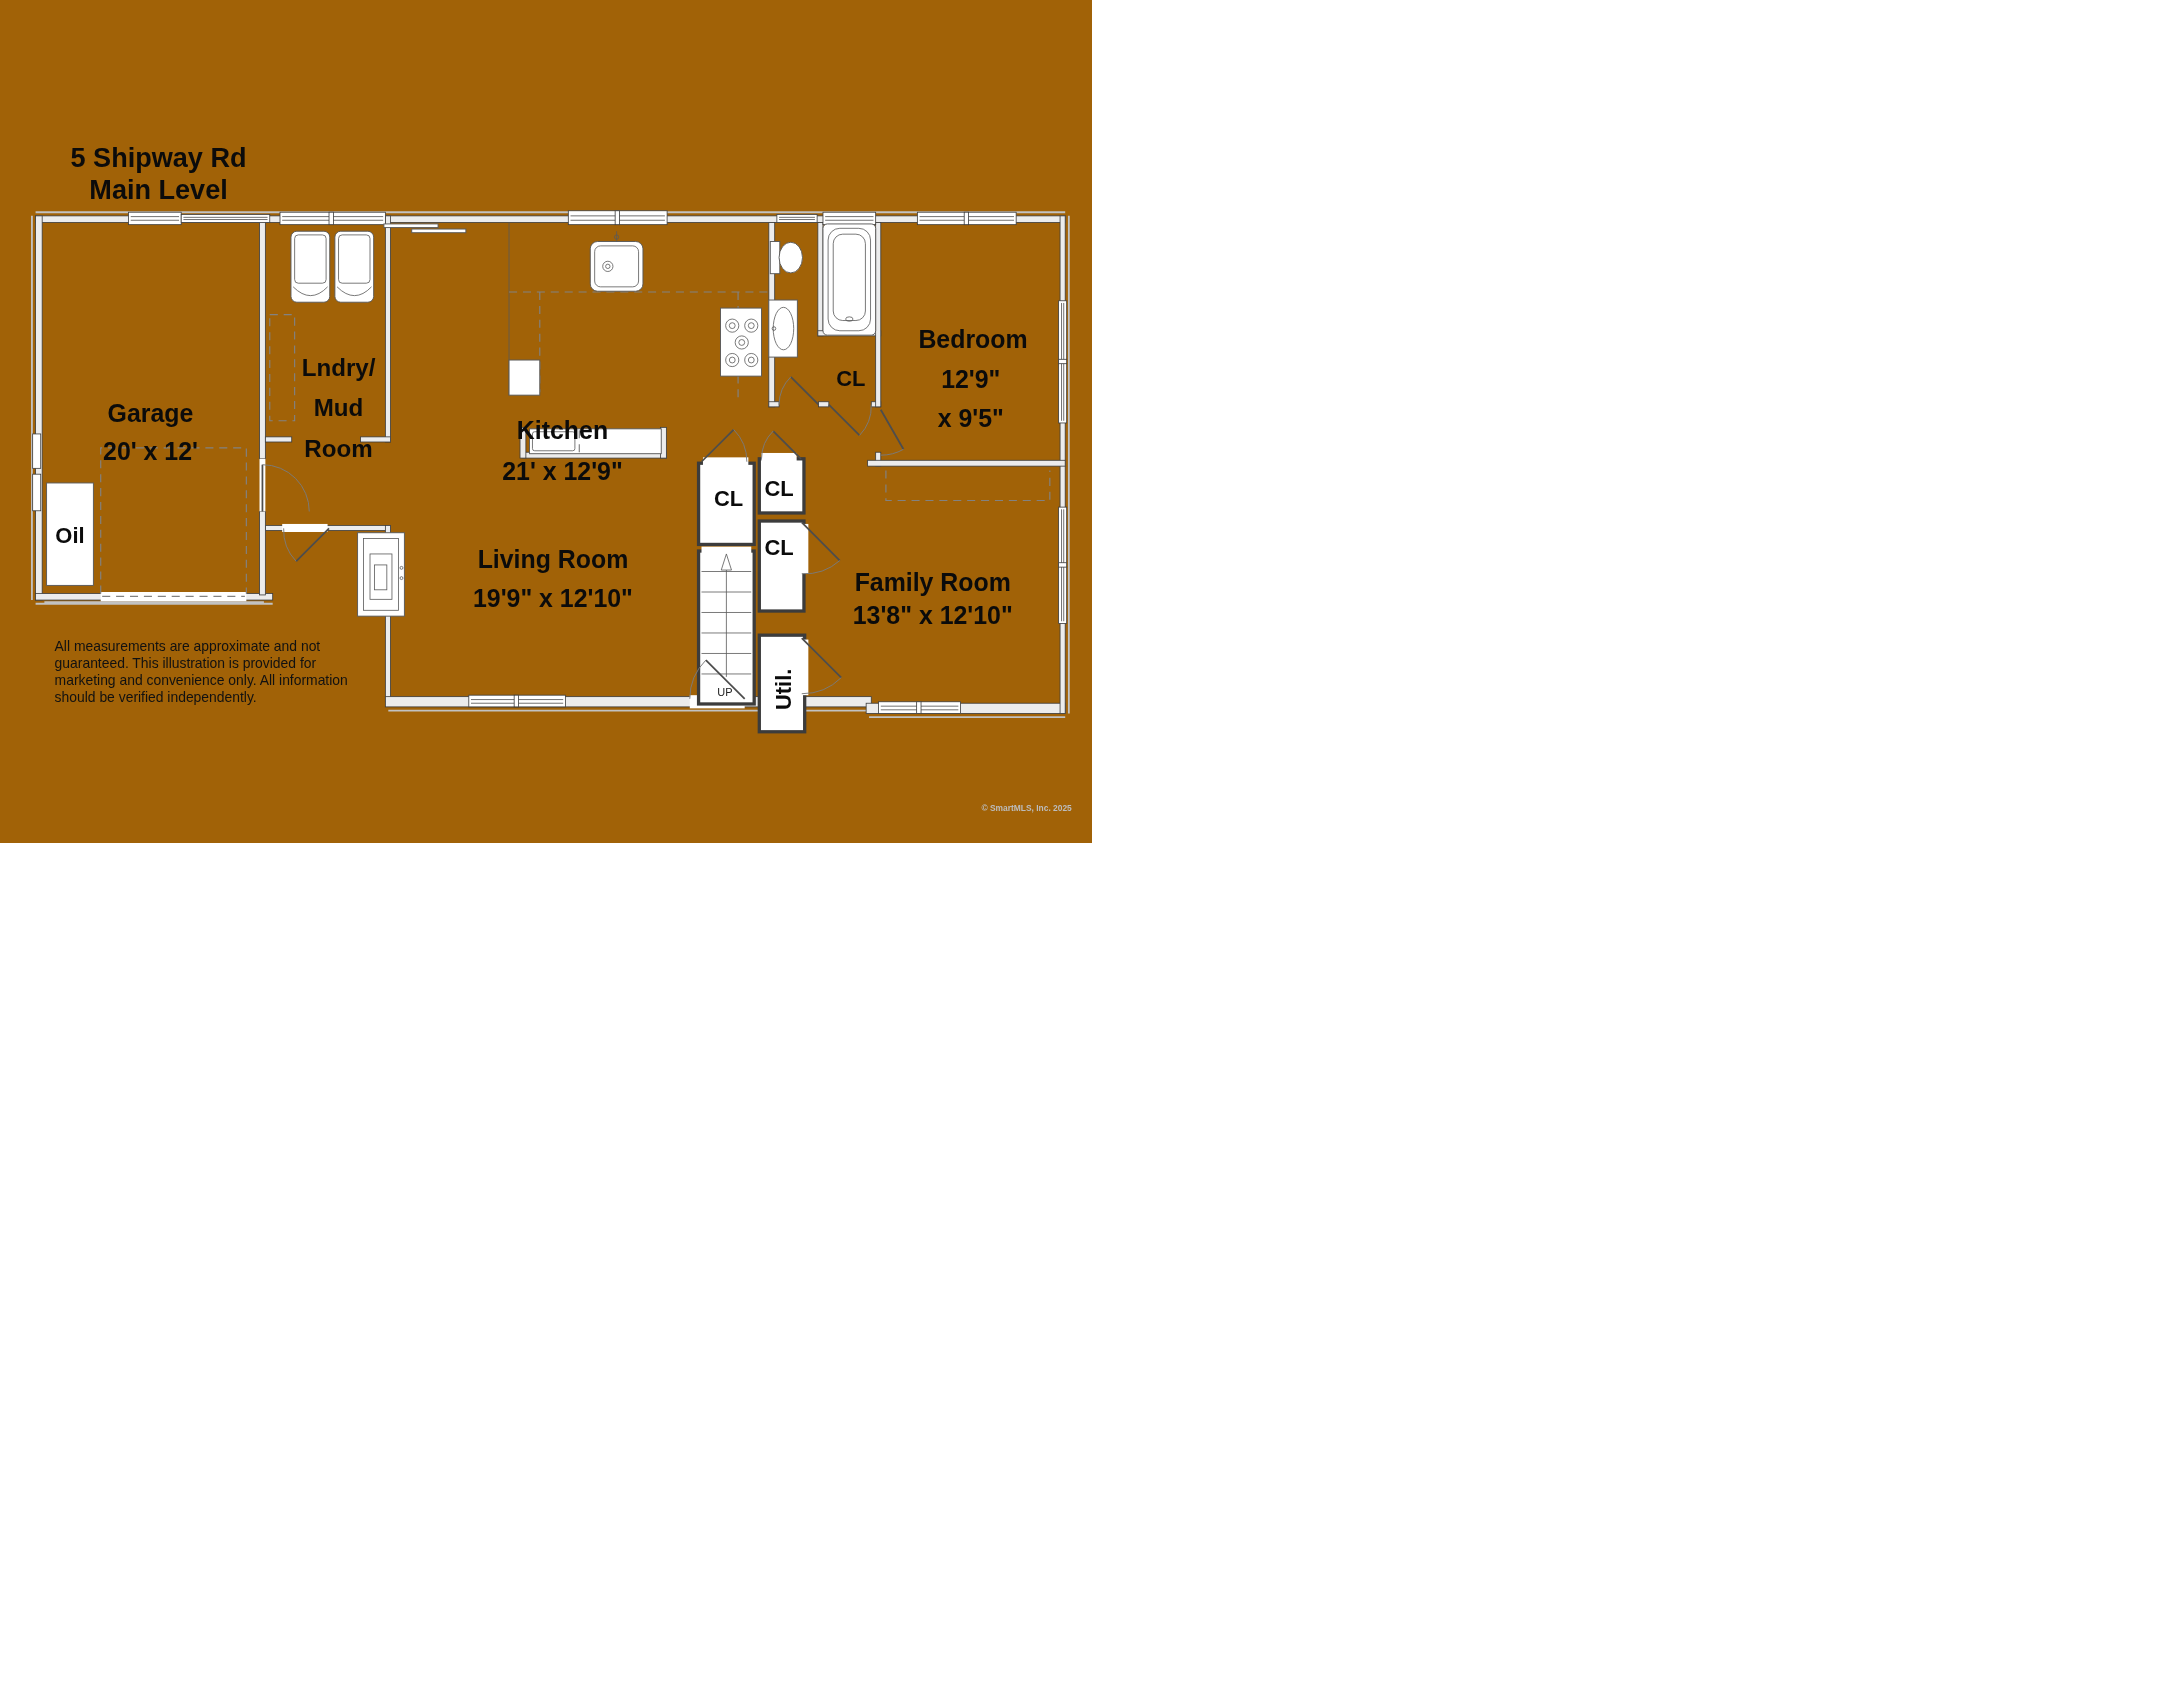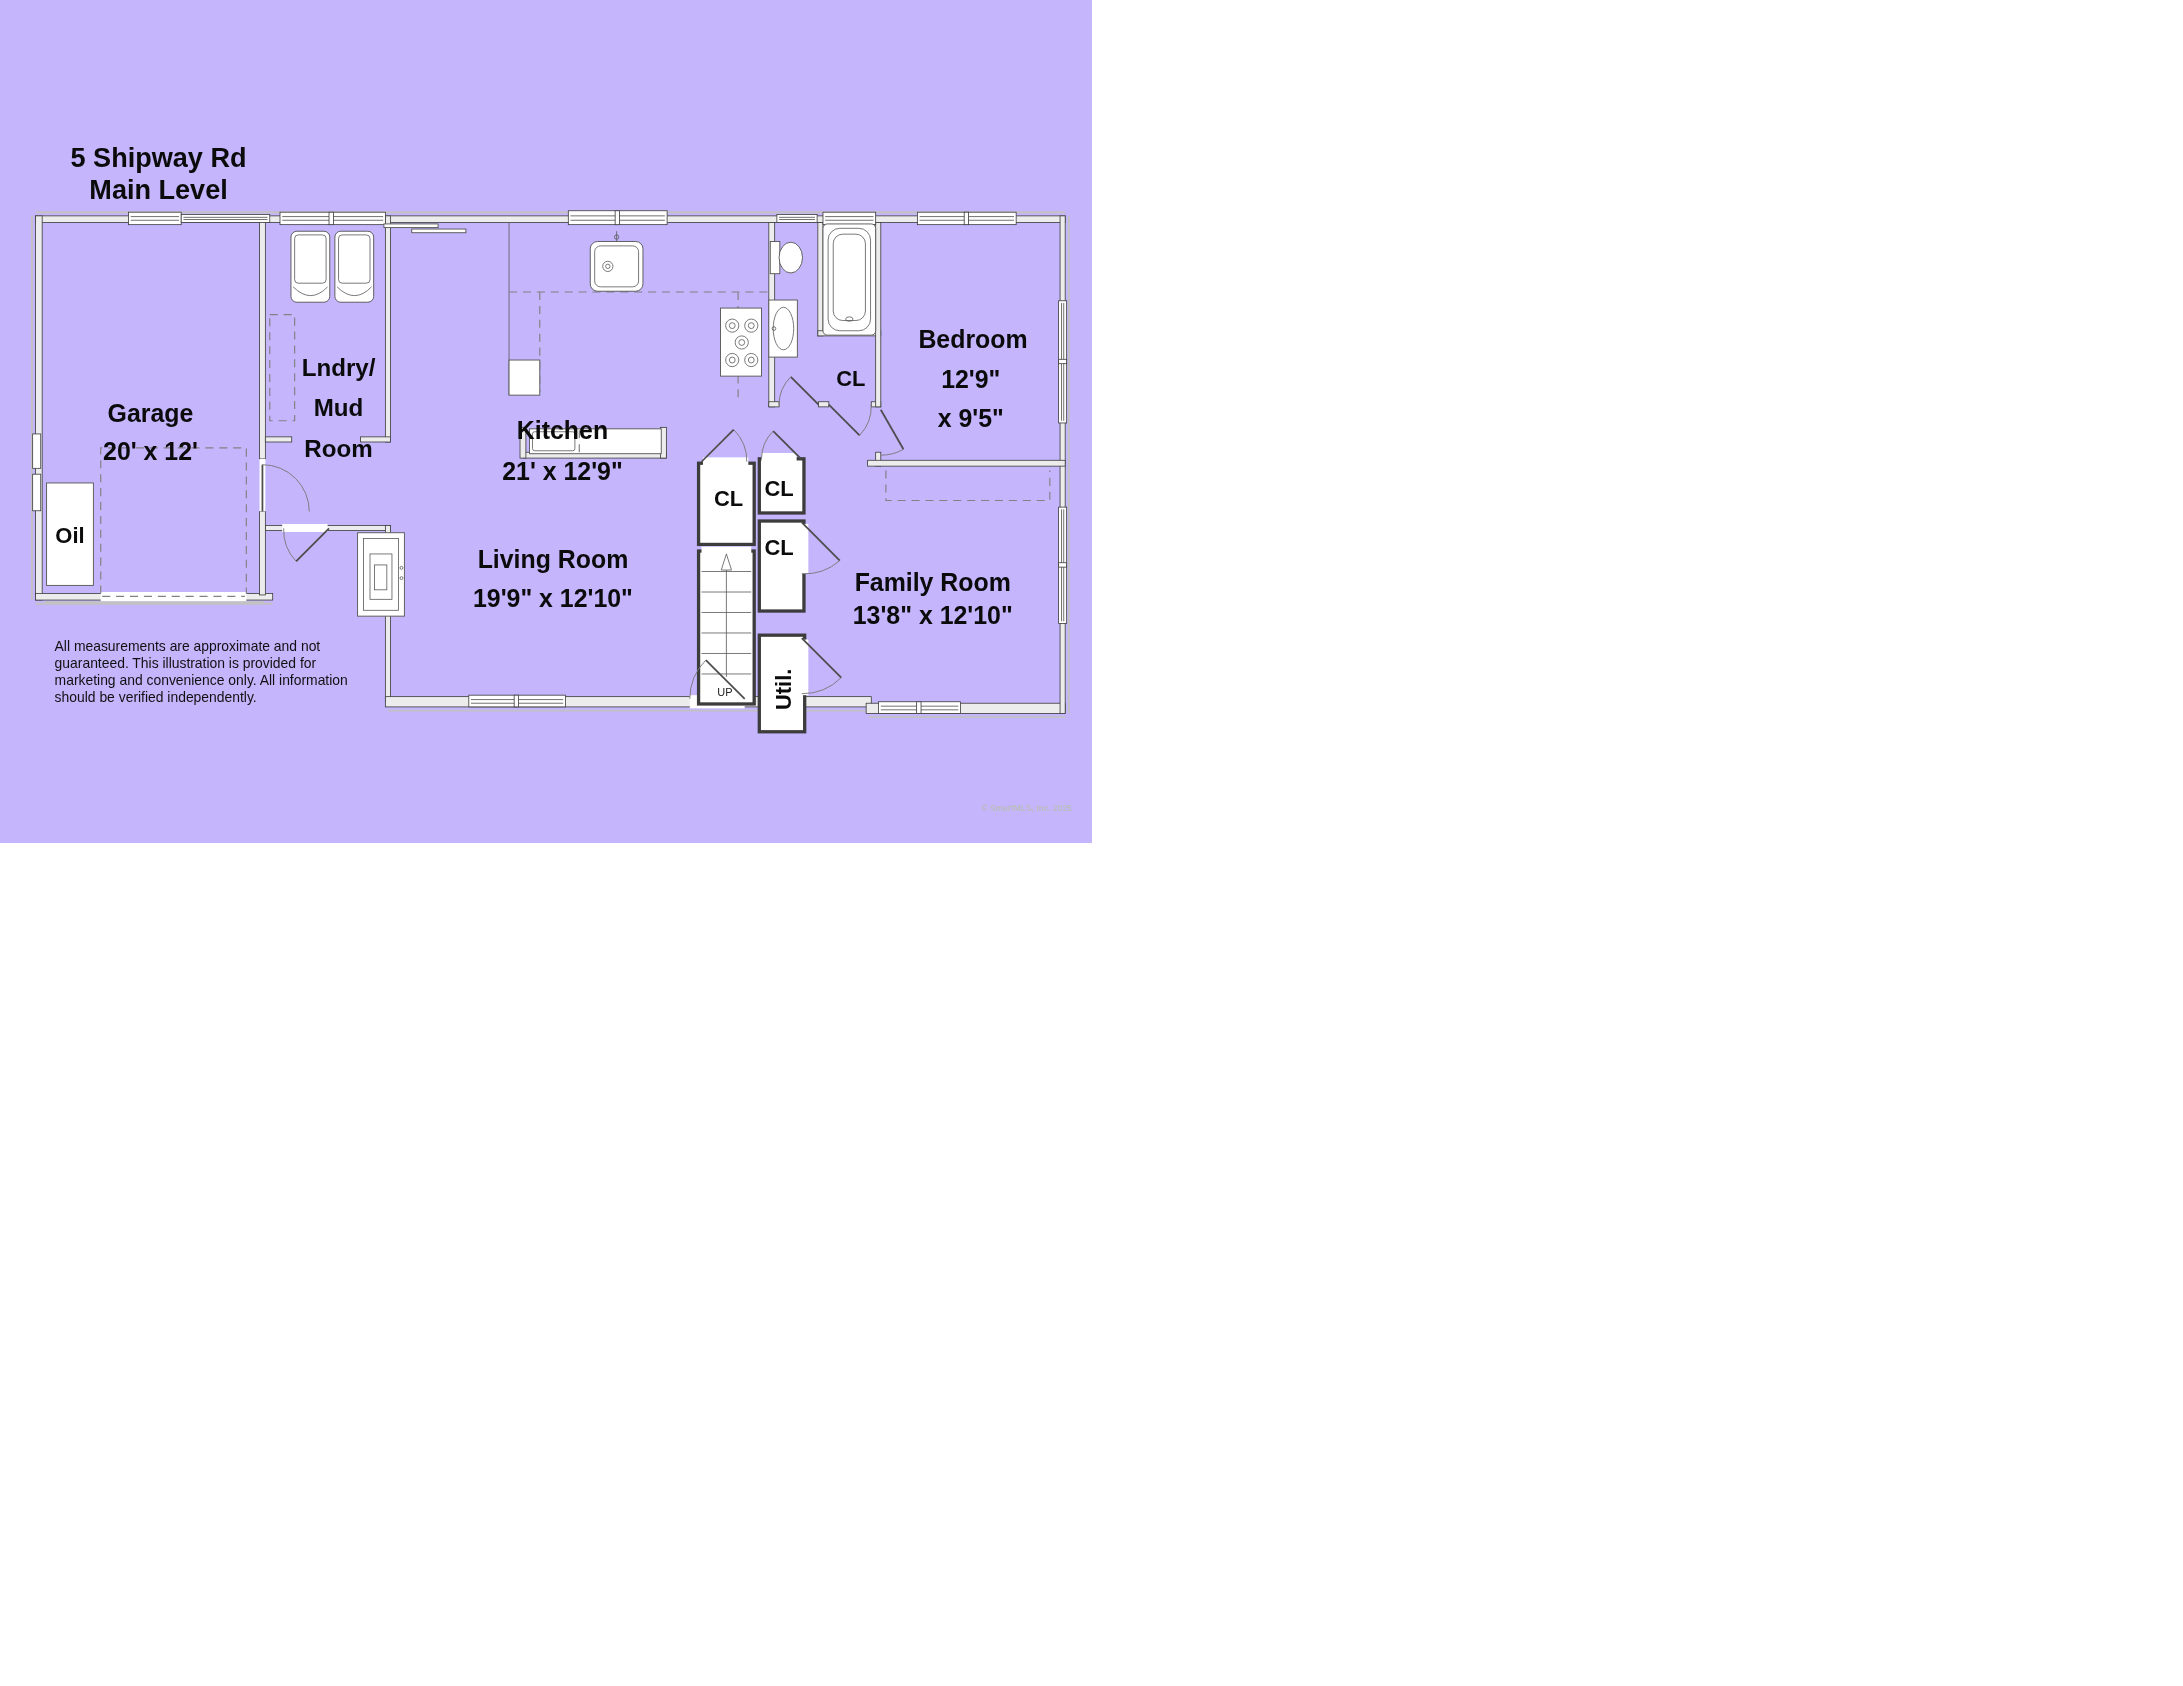--- a/index.html
+++ b/index.html
@@ -1,16 +1,16 @@
 <!DOCTYPE html>
 <html style="font-size:11.7px"><head>
 <meta charset="utf-8">
 <style>
   html,body{margin:0;padding:0;background:#ffffff;}
-  .stage{position:relative;width:1092px;height:843px;background:#c4b5fd;overflow:hidden;
+  .stage{position:relative;width:1092px;height:843px;background:#a16207;overflow:hidden;
          font-family:"Liberation Sans",sans-serif;}
   svg{position:absolute;left:0;top:0;}
   .we  {fill:#ececec;stroke:#3c3c3c;stroke-width:1.1;}
   .gap {fill:#ffffff;stroke:none;}
   .cl  {fill:#ffffff;stroke:#3c3c3c;stroke-width:4.5;}
   .fx  {fill:#ffffff;stroke:#5a5a5a;stroke-width:1.3;}
   .fx2 {fill:none;stroke:#5a5a5a;stroke-width:1.1;}
   .door{fill:none;stroke:#7a7a7a;stroke-width:1.3;}
   .leaf{stroke:#4d4d4d;stroke-width:2.4;}
   .dash{fill:none;stroke:#828282;stroke-width:1.6;stroke-dasharray:11 8;}

